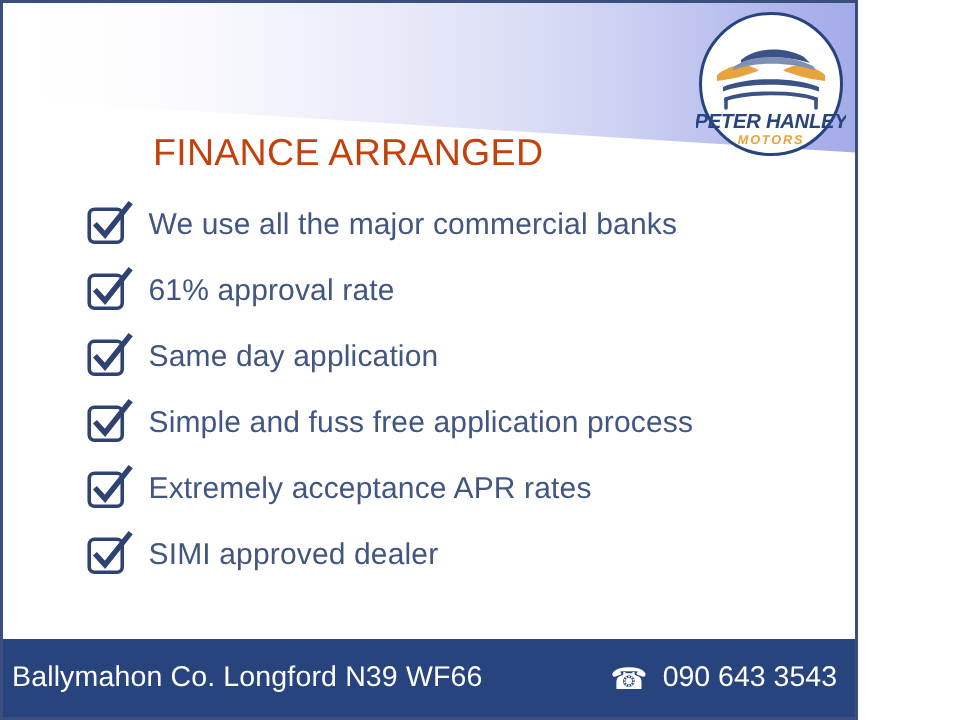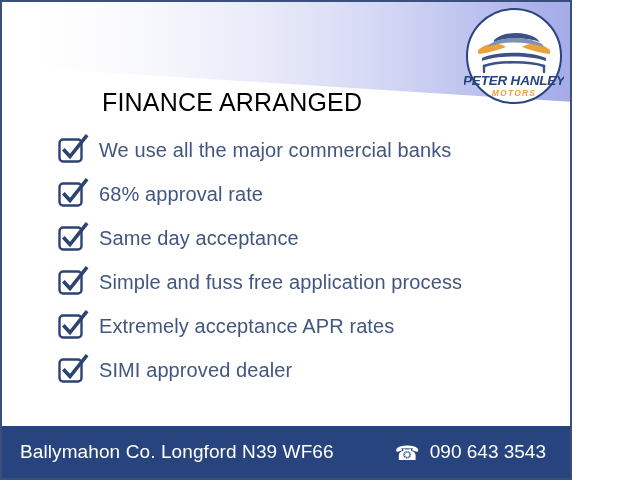--- a/index.html
+++ b/index.html
@@ -47,21 +47,21 @@
   }
   .logo svg { display: block; width: 100px; height: 100px; }
 
   
   .heading {
     position: absolute;
     left: 100px;
     top: 86px;
     font-size: 25px;
     letter-spacing: 0.2px;
-    color: #000000;
+    color: #c2410c;
     font-weight: 400;
     white-space: nowrap;
   }
 
   
   .list {
     position: absolute;
     left: 54px;
     top: 126px;
     width: 560px;
@@ -91,21 +91,21 @@
   
   .footer {
     position: absolute;
     left: 0;
     right: 0;
     bottom: 0;
     height: 52px;
     background: #27447f;
     display: flex;
     align-items: center;
-    padding: 0 18px;
+    padding: 0 6px;
     box-sizing: border-box;
   }
   .footer-address {
     color: #ffffff;
     font-size: 19px;
     white-space: nowrap;
     letter-spacing: 0.1px;
   }
   .footer-phone {
     margin-left: auto;
@@ -178,31 +178,31 @@
       <span class="item-label">We use all the major commercial banks</span>
     </div>
 
     <div class="list-item">
       <span class="check-icon">
         <svg viewBox="0 0 34 34" aria-hidden="true">
           <rect x="3.5" y="7.5" width="22" height="22" rx="3.5" ry="3.5" fill="none" stroke="#2e4372" stroke-width="2.4"></rect>
           <path d="M8.5 18.5 L14 24.5 L30 4.5" fill="none" stroke="#2e4372" stroke-width="3.6" stroke-linecap="square" stroke-linejoin="miter"></path>
         </svg>
       </span>
-      <span class="item-label">68% approval rate</span>
-    </div>
-
-    <div class="list-item">
-      <span class="check-icon">
-        <svg viewBox="0 0 34 34" aria-hidden="true">
-          <rect x="3.5" y="7.5" width="22" height="22" rx="3.5" ry="3.5" fill="none" stroke="#2e4372" stroke-width="2.4"></rect>
-          <path d="M8.5 18.5 L14 24.5 L30 4.5" fill="none" stroke="#2e4372" stroke-width="3.6" stroke-linecap="square" stroke-linejoin="miter"></path>
-        </svg>
-      </span>
-      <span class="item-label">Same day acceptance</span>
+      <span class="item-label">61% approval rate</span>
+    </div>
+
+    <div class="list-item">
+      <span class="check-icon">
+        <svg viewBox="0 0 34 34" aria-hidden="true">
+          <rect x="3.5" y="7.5" width="22" height="22" rx="3.5" ry="3.5" fill="none" stroke="#2e4372" stroke-width="2.4"></rect>
+          <path d="M8.5 18.5 L14 24.5 L30 4.5" fill="none" stroke="#2e4372" stroke-width="3.6" stroke-linecap="square" stroke-linejoin="miter"></path>
+        </svg>
+      </span>
+      <span class="item-label">Same day application</span>
     </div>
 
     <div class="list-item">
       <span class="check-icon">
         <svg viewBox="0 0 34 34" aria-hidden="true">
           <rect x="3.5" y="7.5" width="22" height="22" rx="3.5" ry="3.5" fill="none" stroke="#2e4372" stroke-width="2.4"></rect>
           <path d="M8.5 18.5 L14 24.5 L30 4.5" fill="none" stroke="#2e4372" stroke-width="3.6" stroke-linecap="square" stroke-linejoin="miter"></path>
         </svg>
       </span>
       <span class="item-label">Simple and fuss free application process</span>

